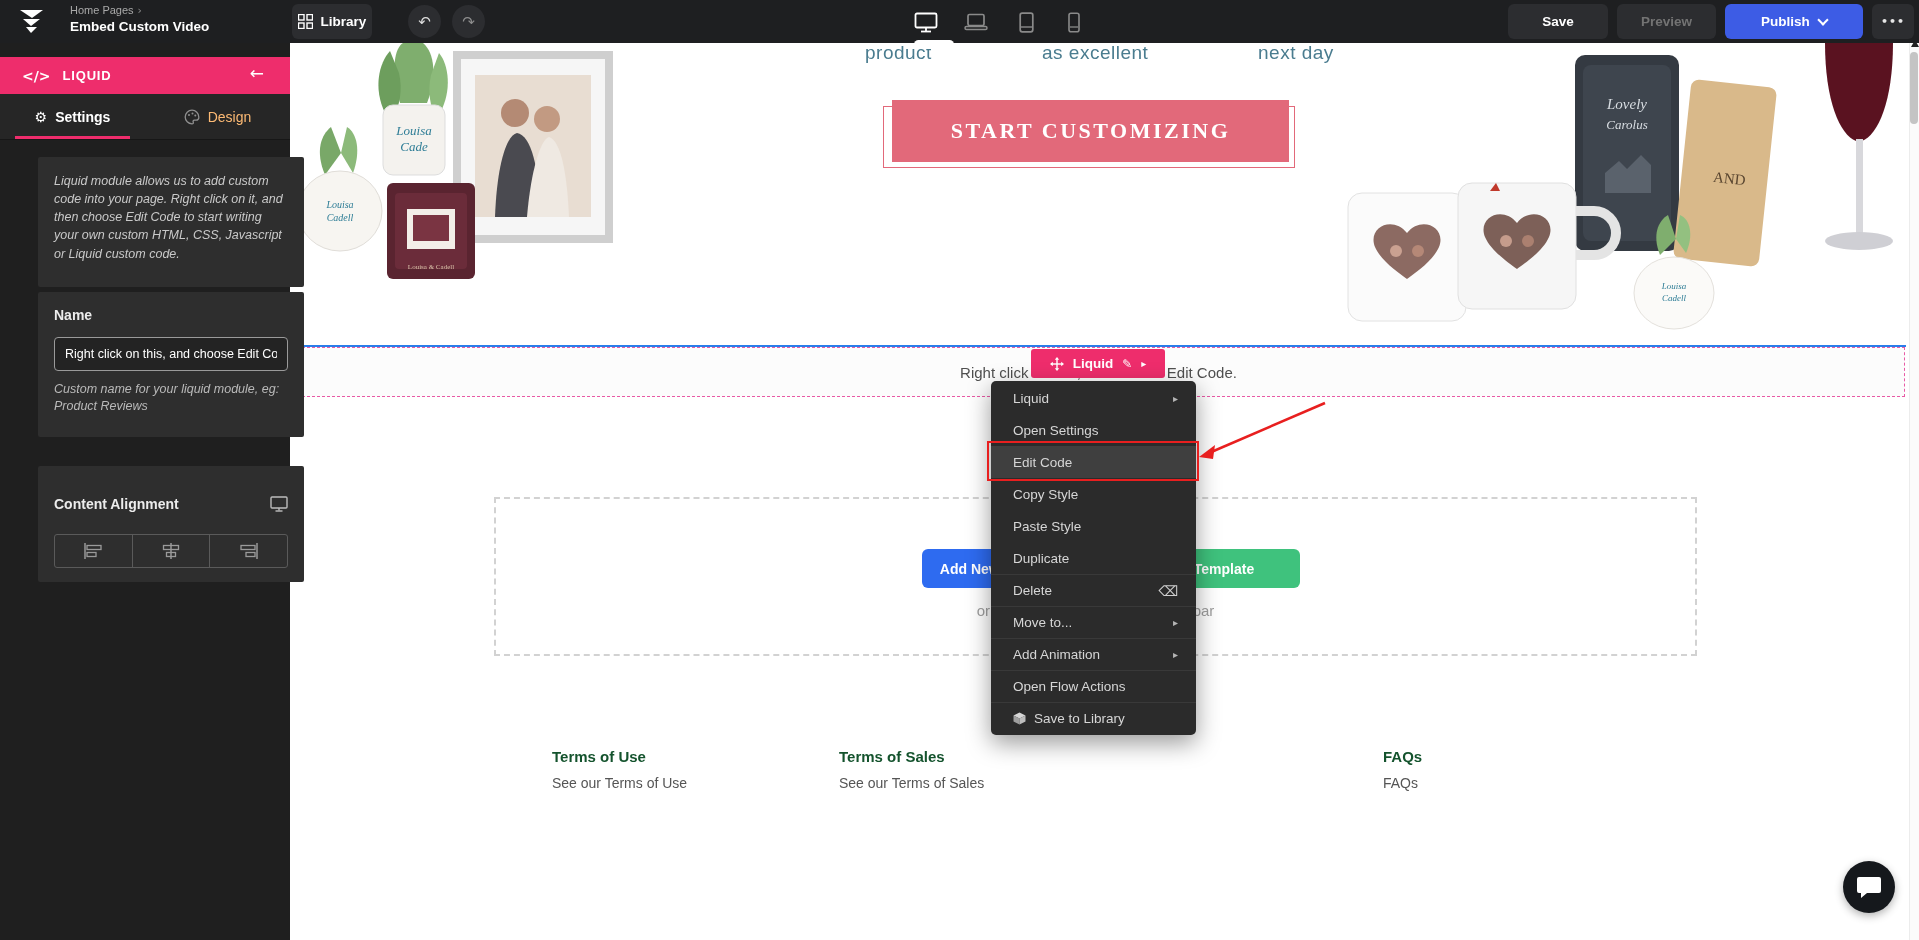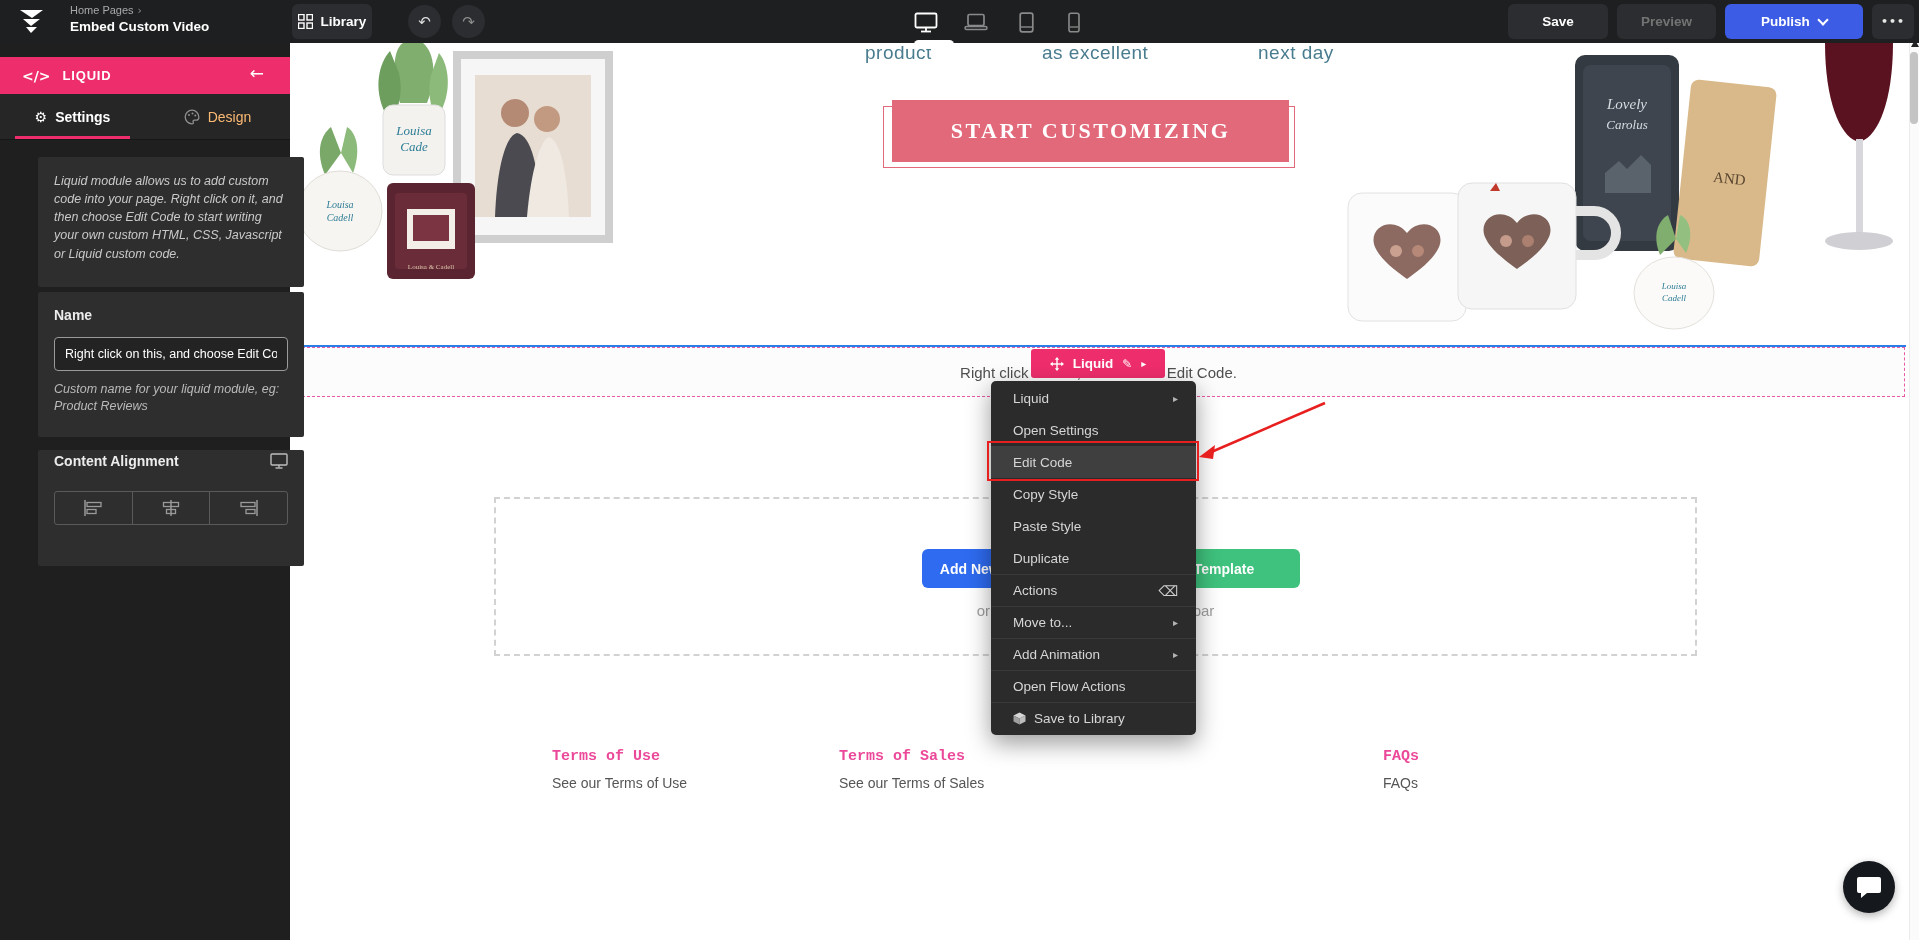--- a/index.html
+++ b/index.html
@@ -54,21 +54,21 @@
   .card { position:absolute; left:12px; width:266px; background:#2e2e2e; border-radius:2px;margin-left:26px; }
   .card-desc { top:114px; height:130px; padding:15px 16px; }
   .desc-text { font-size:12.5px; font-style:italic; color:#c9c9c9; line-height:1.45; }
   .card-name { top:249px; height:145px; padding:15px 16px; }
   .field-label { font-size:14px; font-weight:600; color:#ececec; }
   .name-input { margin-top:14px; width:234px; height:34px; background:#232323;
                 border:1px solid #9a9a9a; border-radius:4px; color:#fff; font-size:12.5px;
                 padding:0 10px; font-family:"Liberation Sans",sans-serif;
                 white-space:nowrap; overflow:hidden; text-overflow:clip; }
   .field-help { margin-top:10px; font-size:12.5px; font-style:italic; color:#b9b9b9; line-height:1.35; }
-  .card-align { top:407px; height:116px; padding:3px 16px; }
+  .card-align { top:423px; height:116px; padding:30px 16px; }
   .align-head { display:flex; align-items:center; justify-content:space-between; }
   .segmented { margin-top:22px; display:flex; width:234px; height:34px;
                border:1px solid #5a5a5a; border-radius:3px; }
   .seg-btn { flex:1; display:flex; align-items:center; justify-content:center;
              border-right:1px solid #5a5a5a; cursor:pointer; }
   .seg-btn:last-child { border-right:none; }
 
   
   .hero-frag { position:absolute; top:42px; font-size:19px; color:var(--hero-teal,#4a7c8f);
                letter-spacing:.5px; }
@@ -113,21 +113,21 @@
   .menu-caret { color:#b5b5b5; font-size:10px; }
   .menu-shortcut { color:#cfcfcf; font-size:14px; }
   .menu-sep { border-top:1px solid rgba(255,255,255,.07); }
   .menu-active { background:#3f3f3f; }
   .highlight-box { position:absolute; left:987px; top:441px; width:212px; height:40px;
                    border:2px solid var(--highlight-red,#e81f1f); z-index:55; pointer-events:none; }
   .red-arrow { position:absolute; left:1195px; top:393px; z-index:60; pointer-events:none; }
 
   
   .footer-col { position:absolute; top:748px; }
-  .footer-head { font-size:15px; font-weight:bold; color:#ec4899;font-family:Liberation Mono, monospace; }
+  .footer-head { font-size:15px; font-weight:bold; color:#14532d; }
   .footer-link { font-size:14px; color:#555; margin-top:10px; cursor:pointer; }
   .footer-link:first-of-type { margin-top:34px; }
 
   
   .chat-fab { position:absolute; left:1843px; top:861px; width:52px; height:52px; border-radius:50%;
               background:#15181c; display:flex; align-items:center; justify-content:center;
               cursor:pointer; z-index:70; box-shadow:0 3px 8px rgba(0,0,0,.3); }
   .scroll-track { position:absolute; left:1909px; top:37px; width:10px; height:903px;
                   background:#fbfbfb; border-left:1px solid #ececec; z-index:85; }
   .scroll-arrow { position:absolute; left:1911px; top:40px; width:0; height:0; z-index:86;
@@ -389,21 +389,21 @@
     <div class="menu-item">
       <span>Copy Style</span>
     </div>
     <div class="menu-item">
       <span>Paste Style</span>
     </div>
     <div class="menu-item">
       <span>Duplicate</span>
     </div>
     <div class="menu-item menu-sep">
-      <span>Actions</span>
+      <span>Delete</span>
         <span class="grow"></span>
       <span class="menu-shortcut ico">⌫</span>
     </div>
     <div class="menu-item menu-sep">
       <span>Move to...</span>
         <span class="grow"></span>
       <span class="menu-caret ico">▸</span>
     </div>
     <div class="menu-item menu-sep">
       <span>Add Animation</span>

